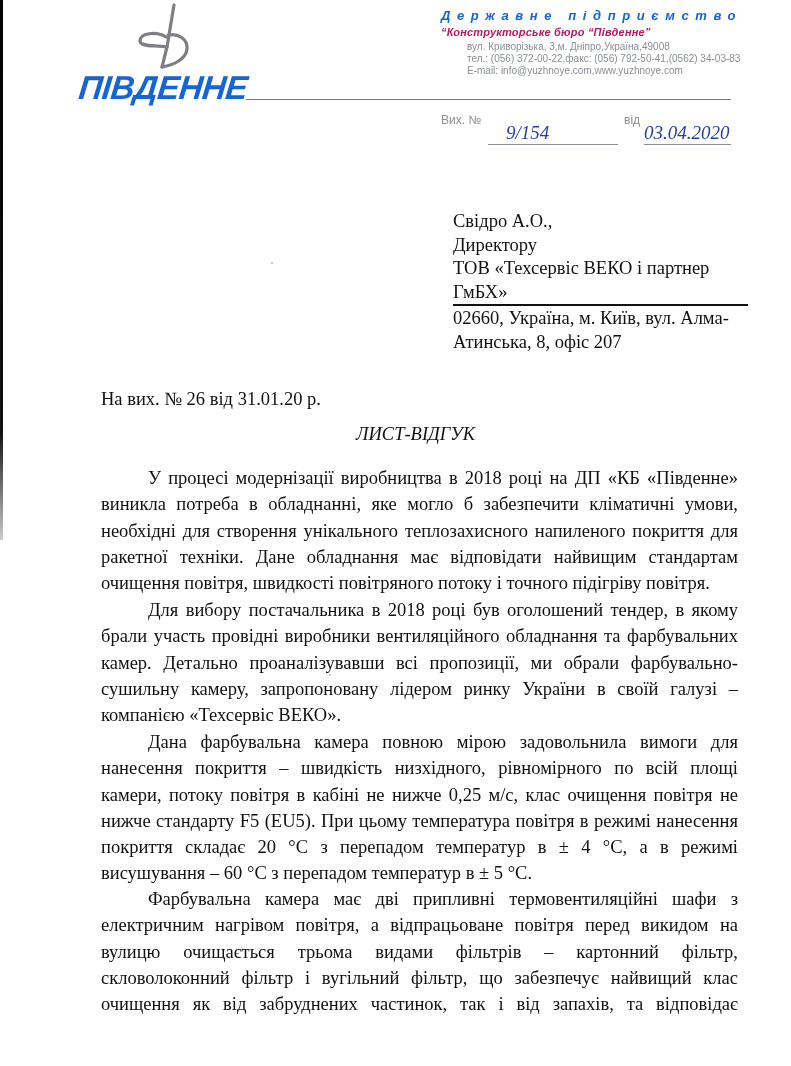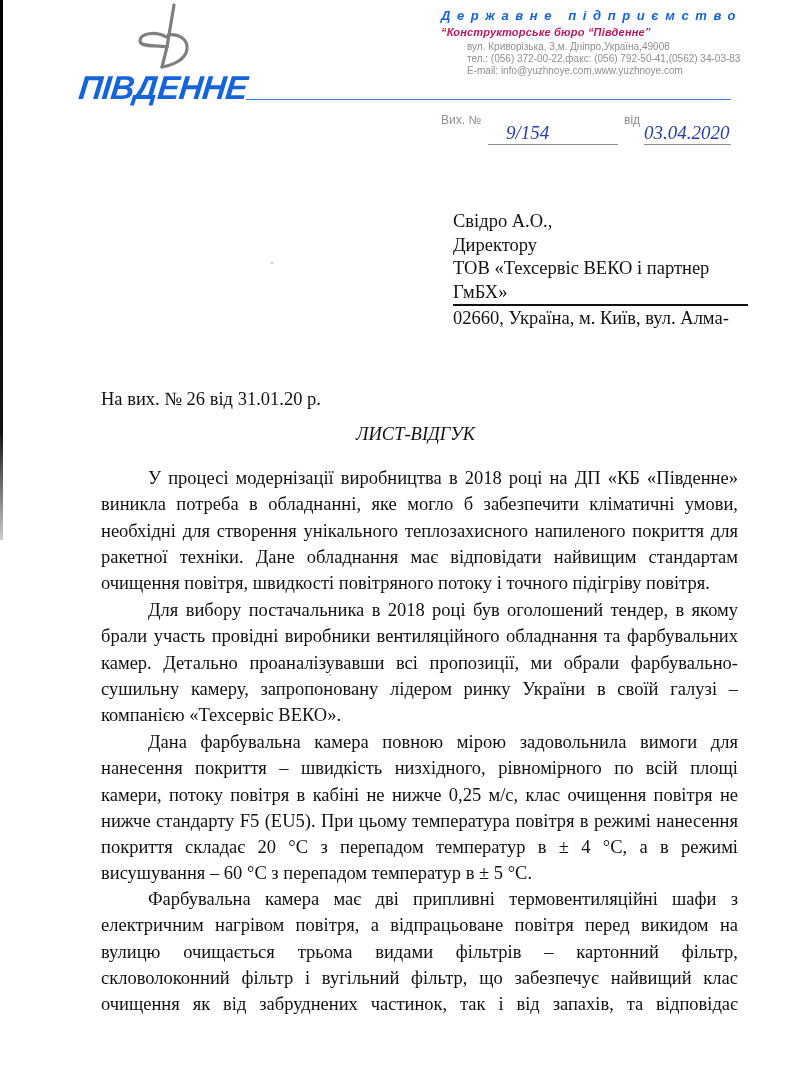--- a/index.html
+++ b/index.html
@@ -115,20 +115,21 @@
   </span>
 </div>
 
 <div class="addressee">
   <div>Свідро А.О.,</div>
   <div>Директору</div>
   <div>ТОВ «Техсервіс ВЕКО і партнер</div>
   <div>ГмБХ»</div>
   <div class="rule"></div>
   <div>02660, Україна, м. Київ, вул. Алма-</div>
+  <div>Атинська, 8, офіс 207</div>
 </div>
 
 <div class="ref">На вих. № 26 від 31.01.20 р.</div>
 <div class="title">ЛИСТ-ВІДГУК</div>
 
 <p class="para p1" style="margin:0">У процесі модернізації виробництва в 2018 році на ДП «КБ «Південне» виникла потреба в обладнанні, яке могло б забезпечити кліматичні умови, необхідні для створення унікального теплозахисного напиленого покриття для ракетної техніки. Дане обладнання має відповідати найвищим стандартам очищення повітря, швидкості повітряного потоку і точного підігріву повітря.</p>
 <p class="para p2" style="margin:0">Для вибору постачальника в 2018 році був оголошений тендер, в якому брали участь провідні виробники вентиляційного обладнання та фарбувальних камер. Детально проаналізувавши всі пропозиції, ми обрали фарбувально-сушильну камеру, запропоновану лідером ринку України в своїй галузі – компанією «Техсервіс ВЕКО».</p>
 <p class="para p3" style="margin:0">Дана фарбувальна камера повною мірою задовольнила вимоги для нанесення покриття – швидкість низхідного, рівномірного по всій площі камери, потоку повітря в кабіні не нижче 0,25 м/с, клас очищення повітря не нижче стандарту F5 (EU5). При цьому температура повітря в режимі нанесення покриття складає 20 °С з перепадом температур в ± 4 °С, а в режимі висушування – 60 °С з перепадом температур в ± 5 °С.</p>
 <p class="para p4" style="margin:0">Фарбувальна камера має дві припливні термовентиляційні шафи з електричним нагрівом повітря, а відпрацьоване повітря перед викидом на вулицю очищається трьома видами фільтрів – картонний фільтр, скловолоконний фільтр і вугільний фільтр, що забезпечує найвищий клас очищення як від забруднених частинок, так і від запахів, та відповідає</p>
 

